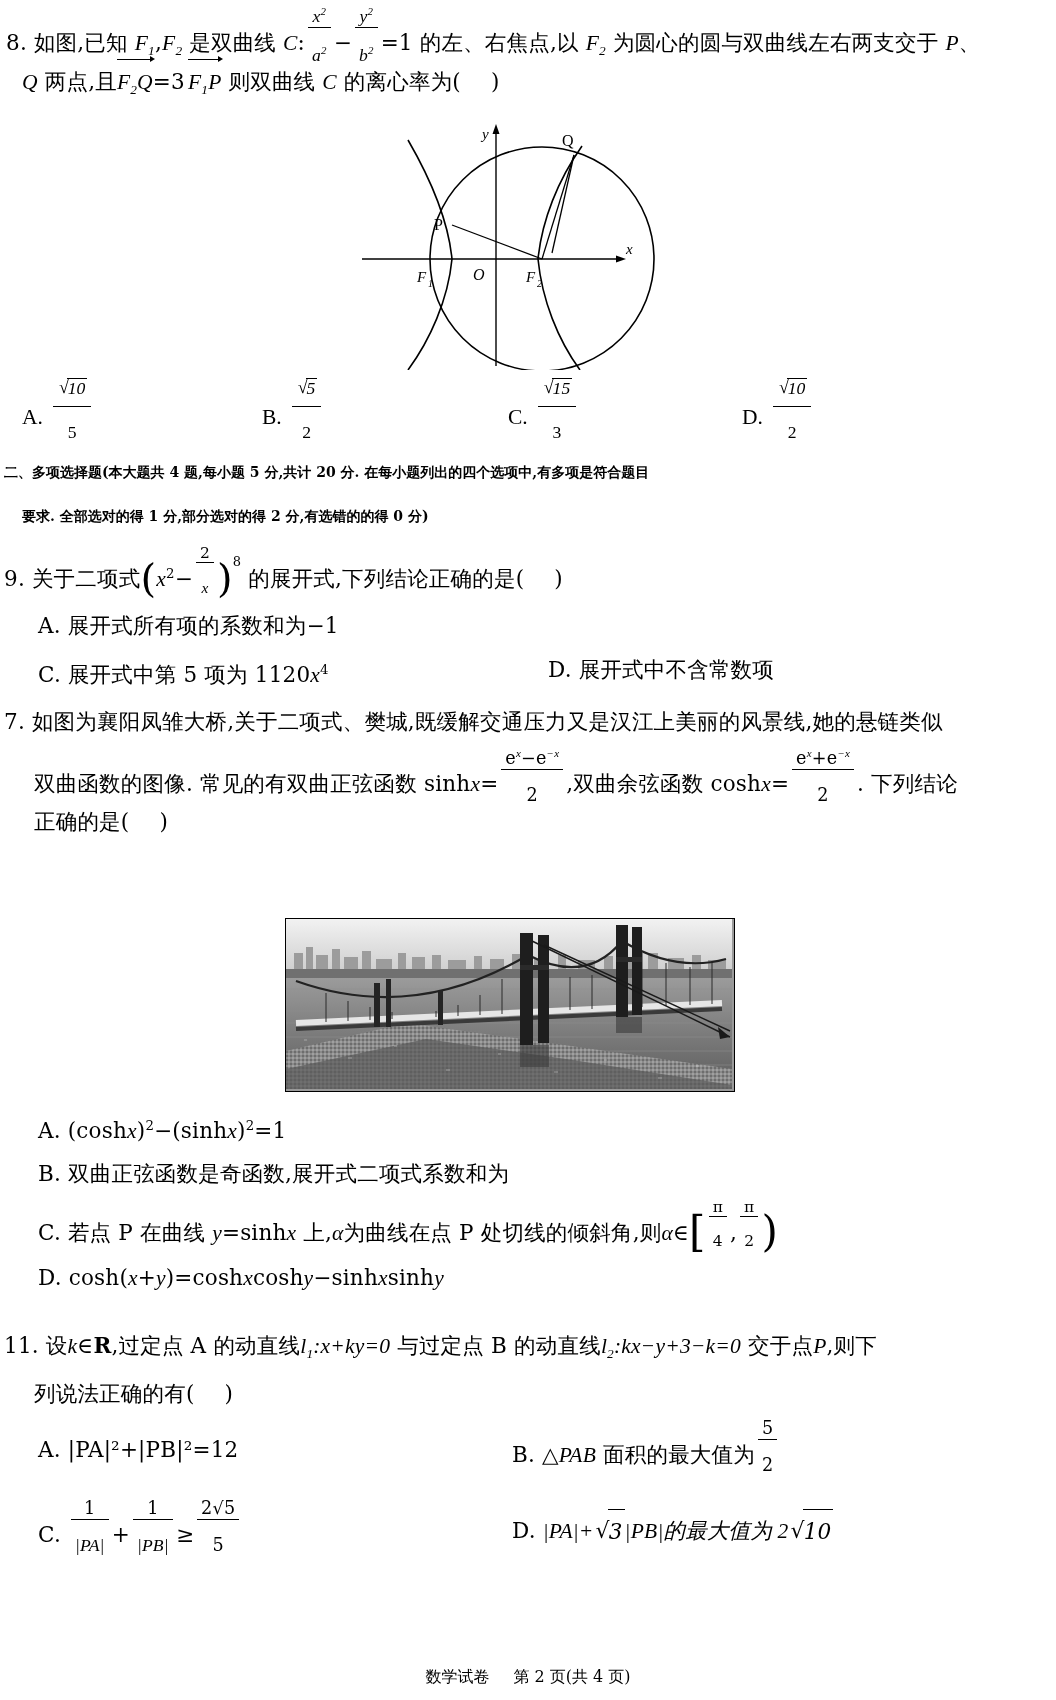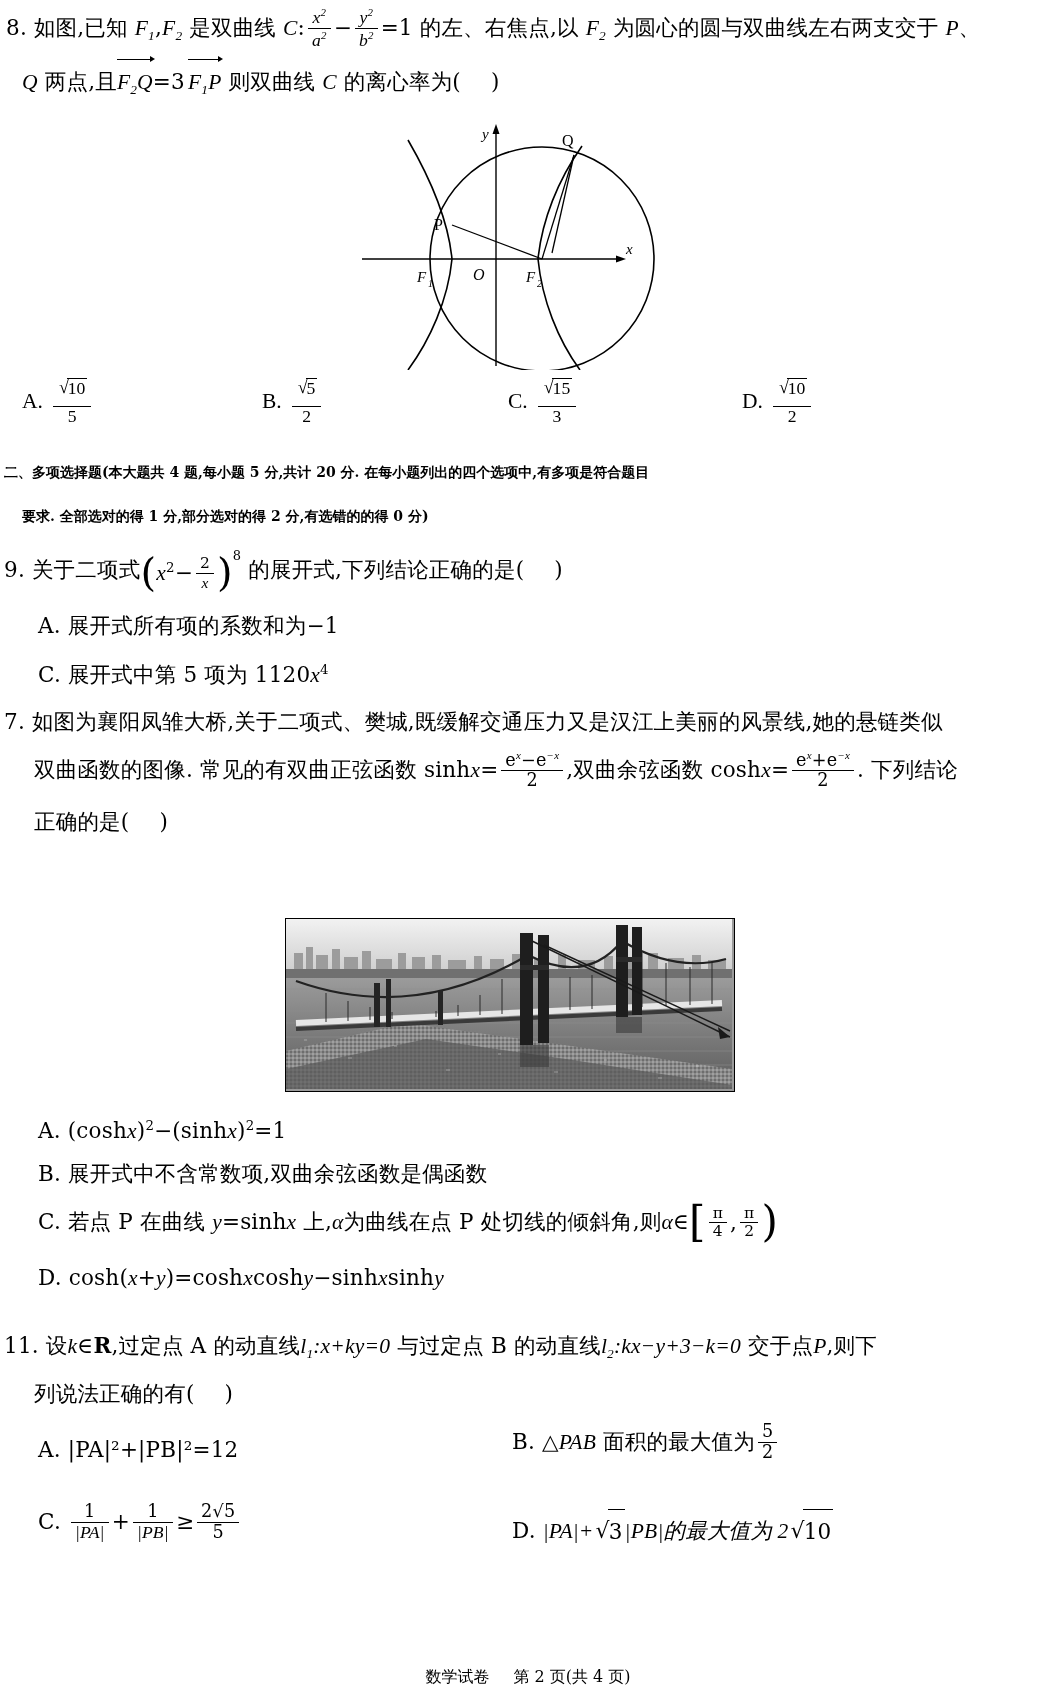--- a/index.html
+++ b/index.html
@@ -14,31 +14,31 @@
   .q{position:absolute;font-size:21.5px;line-height:44px;letter-spacing:.2px;}
   .cn{font-family:"DejaVu Serif","Liberation Serif",serif;}
   .it{font-style:italic;font-family:"Liberation Serif",serif;}
   .sp{display:inline-block;width:7px;}
   .spw{display:inline-block;width:30px;}
 
   
   .frac{display:inline-block;vertical-align:middle;text-align:center;
         margin:0 3px;position:relative;top:-1px;line-height:1.12;}
   .frac .n{display:block;font-size:.82em;padding:0 4px;}
-  .frac .d{display:block;font-size:.82em;border-top:1.3px solid #000;padding:0 4px;}
+  .frac .d{display:block;font-size:.82em;border-top:1.3px solid #000;padding:16px 4px;}
   .frac.sm .n,.frac.sm .d{font-size:.72em;}
 
   sup{font-size:.62em;vertical-align:super;}
   sub{font-size:.62em;vertical-align:sub;}
 
   
   .sqrt{display:inline-block;position:relative;padding-left:2px;}
   .sqrt>.rad{font-size:1.02em;}
   .sqrt>.body{border-top:1.2px solid #000;padding:0 2px 8px 1px;display:inline-block;
-              margin-left:-2px;position:relative;top:.5px;}
+              margin-left:-2px;position:relative;top:.5px;font-style:italic;}
 
   
   .vec{display:inline-block;position:relative;padding-top:2px;}
   .vec>.lbl{display:inline-block;}
   .vec>.arw{position:absolute;left:0;right:-2px;top:-3px;height:8px;}
   .vec>.arw:before{content:"";position:absolute;left:0;right:3px;top:4px;border-top:1.3px solid #000;}
   .vec>.arw:after{content:"";position:absolute;right:0;top:1.2px;border-left:5px solid #000;
                   border-top:3px solid transparent;border-bottom:3px solid transparent;}
 
   
@@ -138,20 +138,23 @@
     <span>9.</span><span class="sp"></span><span>关于二项式</span><span style="display:inline-block;vertical-align:middle;">
       <span style="font-size:40px;vertical-align:middle;position:relative;top:-2px;">(</span><span class="it">x</span><sup>2</sup><span>−</span><span class="frac sm"><span class="n">2</span><span class="d it">x</span></span><span style="font-size:40px;vertical-align:middle;position:relative;top:-2px;">)</span><sup style="font-size:13px;position:relative;top:-12px;">8</sup>
     </span><span class="sp"></span><span>的展开式,下列结论正确的是(</span><span class="spw"></span><span>)</span>
   </div>
 
   <div class="q cn" style="left:38px;top:604px;">
     <span>A.</span><span class="sp"></span><span>展开式所有项的系数和为−1</span>
   </div>
   <div class="q cn" style="left:38px;top:648px;">
     <span>C.</span><span class="sp"></span><span>展开式中第 5 项为 1120</span><span class="it">x</span><sup>4</sup>
+  </div>
+  <div class="q cn" style="left:548px;top:648px;">
+    <span>D.</span><span class="sp"></span><span>展开式中不含常数项</span>
   </div>
 
   <div class="q cn" style="left:4px;top:700px;width:1048px;">
     <span>7.</span><span class="sp"></span><span>如图为襄阳凤雏大桥,关于二项式、樊城,既缓解交通压力又是汉江上美丽的风景线,她的悬链类似</span>
   </div>
 
   <div class="q cn" style="left:34px;top:748px;width:1020px;">
     <span>双曲函数的图像. 常见的有双曲正弦函数</span><span class="sp"></span><span><span>sinh</span><span class="it">x</span><span>=</span><span class="frac"><span class="n"><span>e</span><sup class="it">x</sup><span>−e</span><sup class="it">−x</sup></span><span class="d">2</span></span></span><span>,双曲余弦函数</span><span class="sp"></span><span><span>cosh</span><span class="it">x</span><span>=</span><span class="frac"><span class="n"><span>e</span><sup class="it">x</sup><span>+e</span><sup class="it">−x</sup></span><span class="d">2</span></span></span><span>. 下列结论</span>
   </div>
 
@@ -293,21 +296,21 @@
         <rect x="410" y="146" width="3" height="2"></rect>
       </g>
     </svg>
   </div>
 
   <div class="q cn" style="left:38px;top:1104px;">
     <span>A.</span><span class="sp"></span><span>(cosh</span><span class="it">x</span><span>)</span><sup>2</sup><span>−(sinh</span><span class="it">x</span><span>)</span><sup>2</sup><span>=1</span>
   </div>
 
   <div class="q cn" style="left:38px;top:1152px;">
-    <span>B.</span><span class="sp"></span><span>展开式中不含常数项,双曲余弦函数是偶函数</span>
+    <span>B.</span><span class="sp"></span><span>双曲正弦函数是奇函数,展开式二项式系数和为</span>
   </div>
 
   <div class="q cn" style="left:38px;top:1200px;">
     <span>C.</span><span class="sp"></span><span>若点 P 在曲线</span><span class="sp"></span><span class="it">y</span><span>=sinh</span><span class="it">x</span><span class="sp"></span><span>上,</span><span class="it">α</span><span>为曲线在点 P 处切线的倾斜角,则</span><span class="it">α</span><span>∈</span><span class="brk" style="vertical-align:middle;"><span style="font-size:42px;vertical-align:middle;position:relative;top:-2px;">[</span><span class="frac sm"><span class="n">π</span><span class="d">4</span></span><span>,</span><span class="frac sm"><span class="n">π</span><span class="d">2</span></span><span style="font-size:42px;vertical-align:middle;position:relative;top:-2px;">)</span></span>
   </div>
 
   <div class="q cn" style="left:38px;top:1256px;">
     <span>D.</span><span class="sp"></span><span>cosh(</span><span class="it">x</span><span>+</span><span class="it">y</span><span>)=cosh</span><span class="it">x</span><span>cosh</span><span class="it">y</span><span>−sinh</span><span class="it">x</span><span>sinh</span><span class="it">y</span>
   </div>
 

